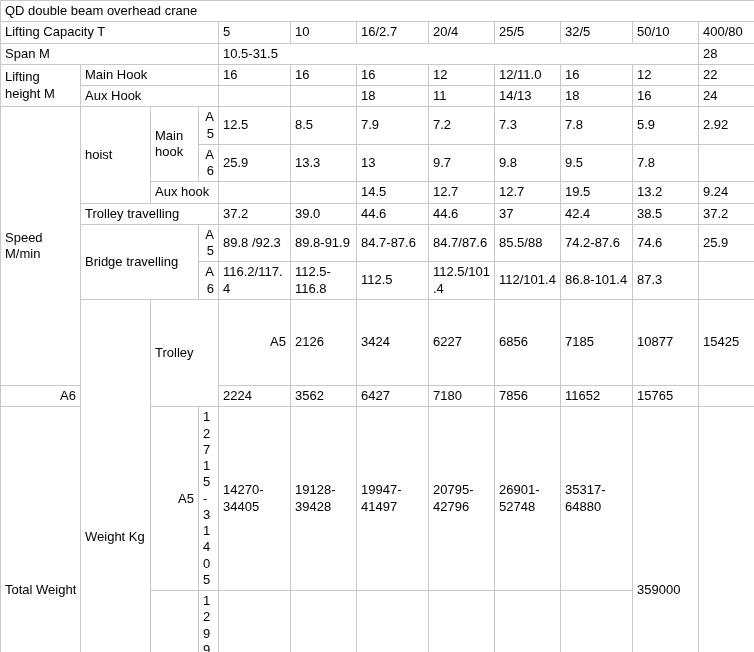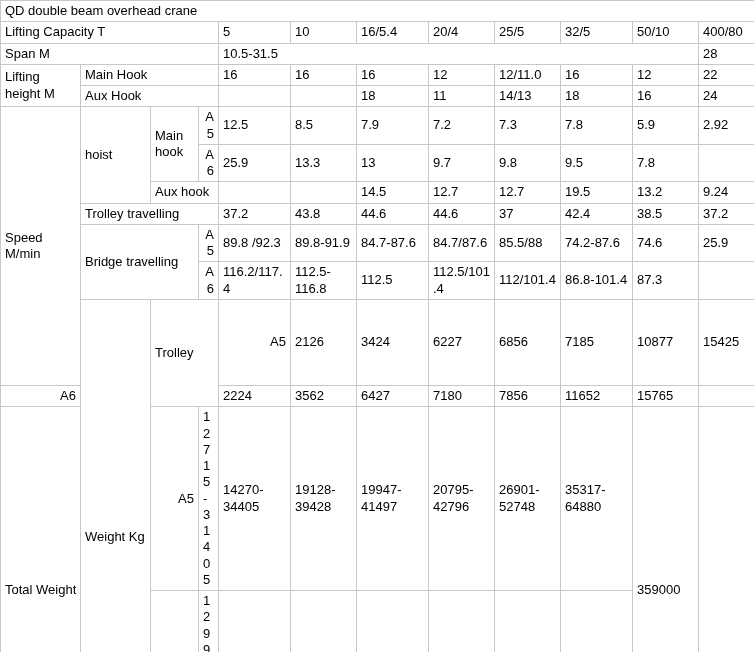--- a/index.html
+++ b/index.html
@@ -60,21 +60,21 @@
 
   <tbody>
       <tr>
     <td class="title-cell edge-left edge-right" colspan="12">QD double beam overhead crane</td>
   </tr>
 
   <tr>
     <td class="edge-left" colspan="4">Lifting Capacity  T</td>
     <td>5</td>
     <td>10</td>
-    <td>16/5.4</td>
+    <td>16/2.7</td>
     <td>20/4</td>
     <td>25/5</td>
     <td>32/5</td>
     <td>50/10</td>
     <td class="edge-right">400/80</td>
   </tr>
 
   <tr>
     <td class="edge-left" colspan="4">Span  M</td>
     <td colspan="7">10.5-31.5</td>
@@ -141,21 +141,21 @@
     <td>12.7</td>
     <td>12.7</td>
     <td>19.5</td>
     <td>13.2</td>
     <td class="edge-right">9.24</td>
   </tr>
 
   <tr>
     <td colspan="3">Trolley travelling</td>
     <td>37.2</td>
-    <td>43.8</td>
+    <td>39.0</td>
     <td>44.6</td>
     <td>44.6</td>
     <td>37</td>
     <td>42.4</td>
     <td>38.5</td>
     <td class="edge-right">37.2</td>
   </tr>
 
   <tr>
     <td colspan="2" rowspan="2">Bridge travelling</td>

